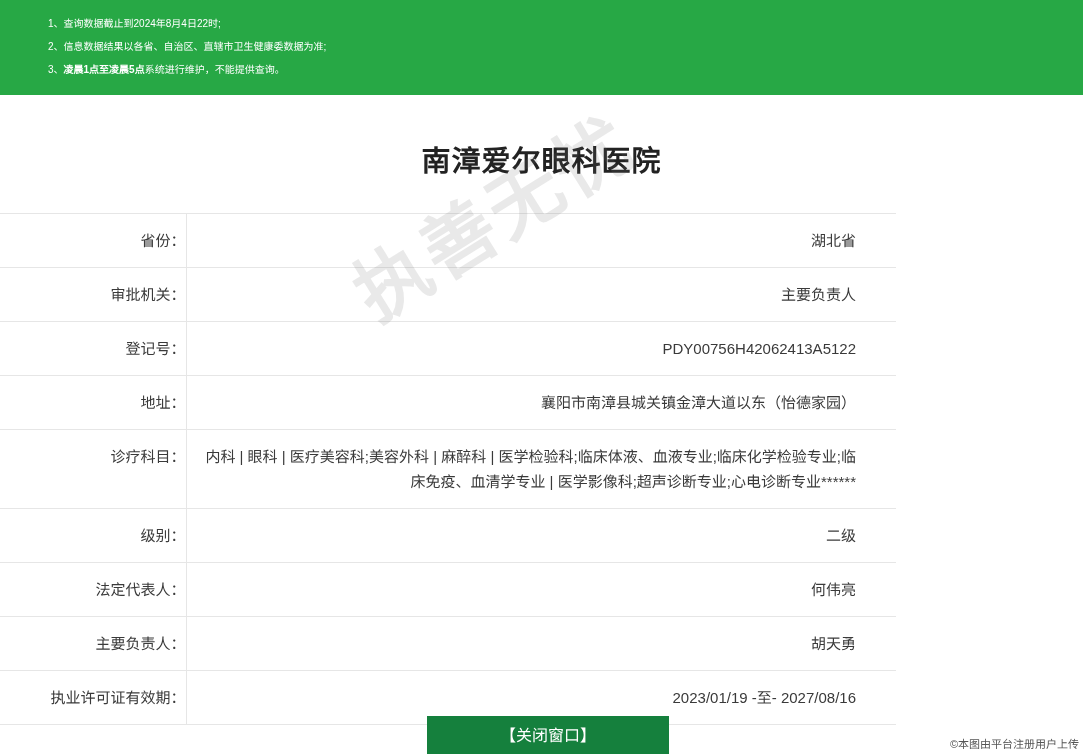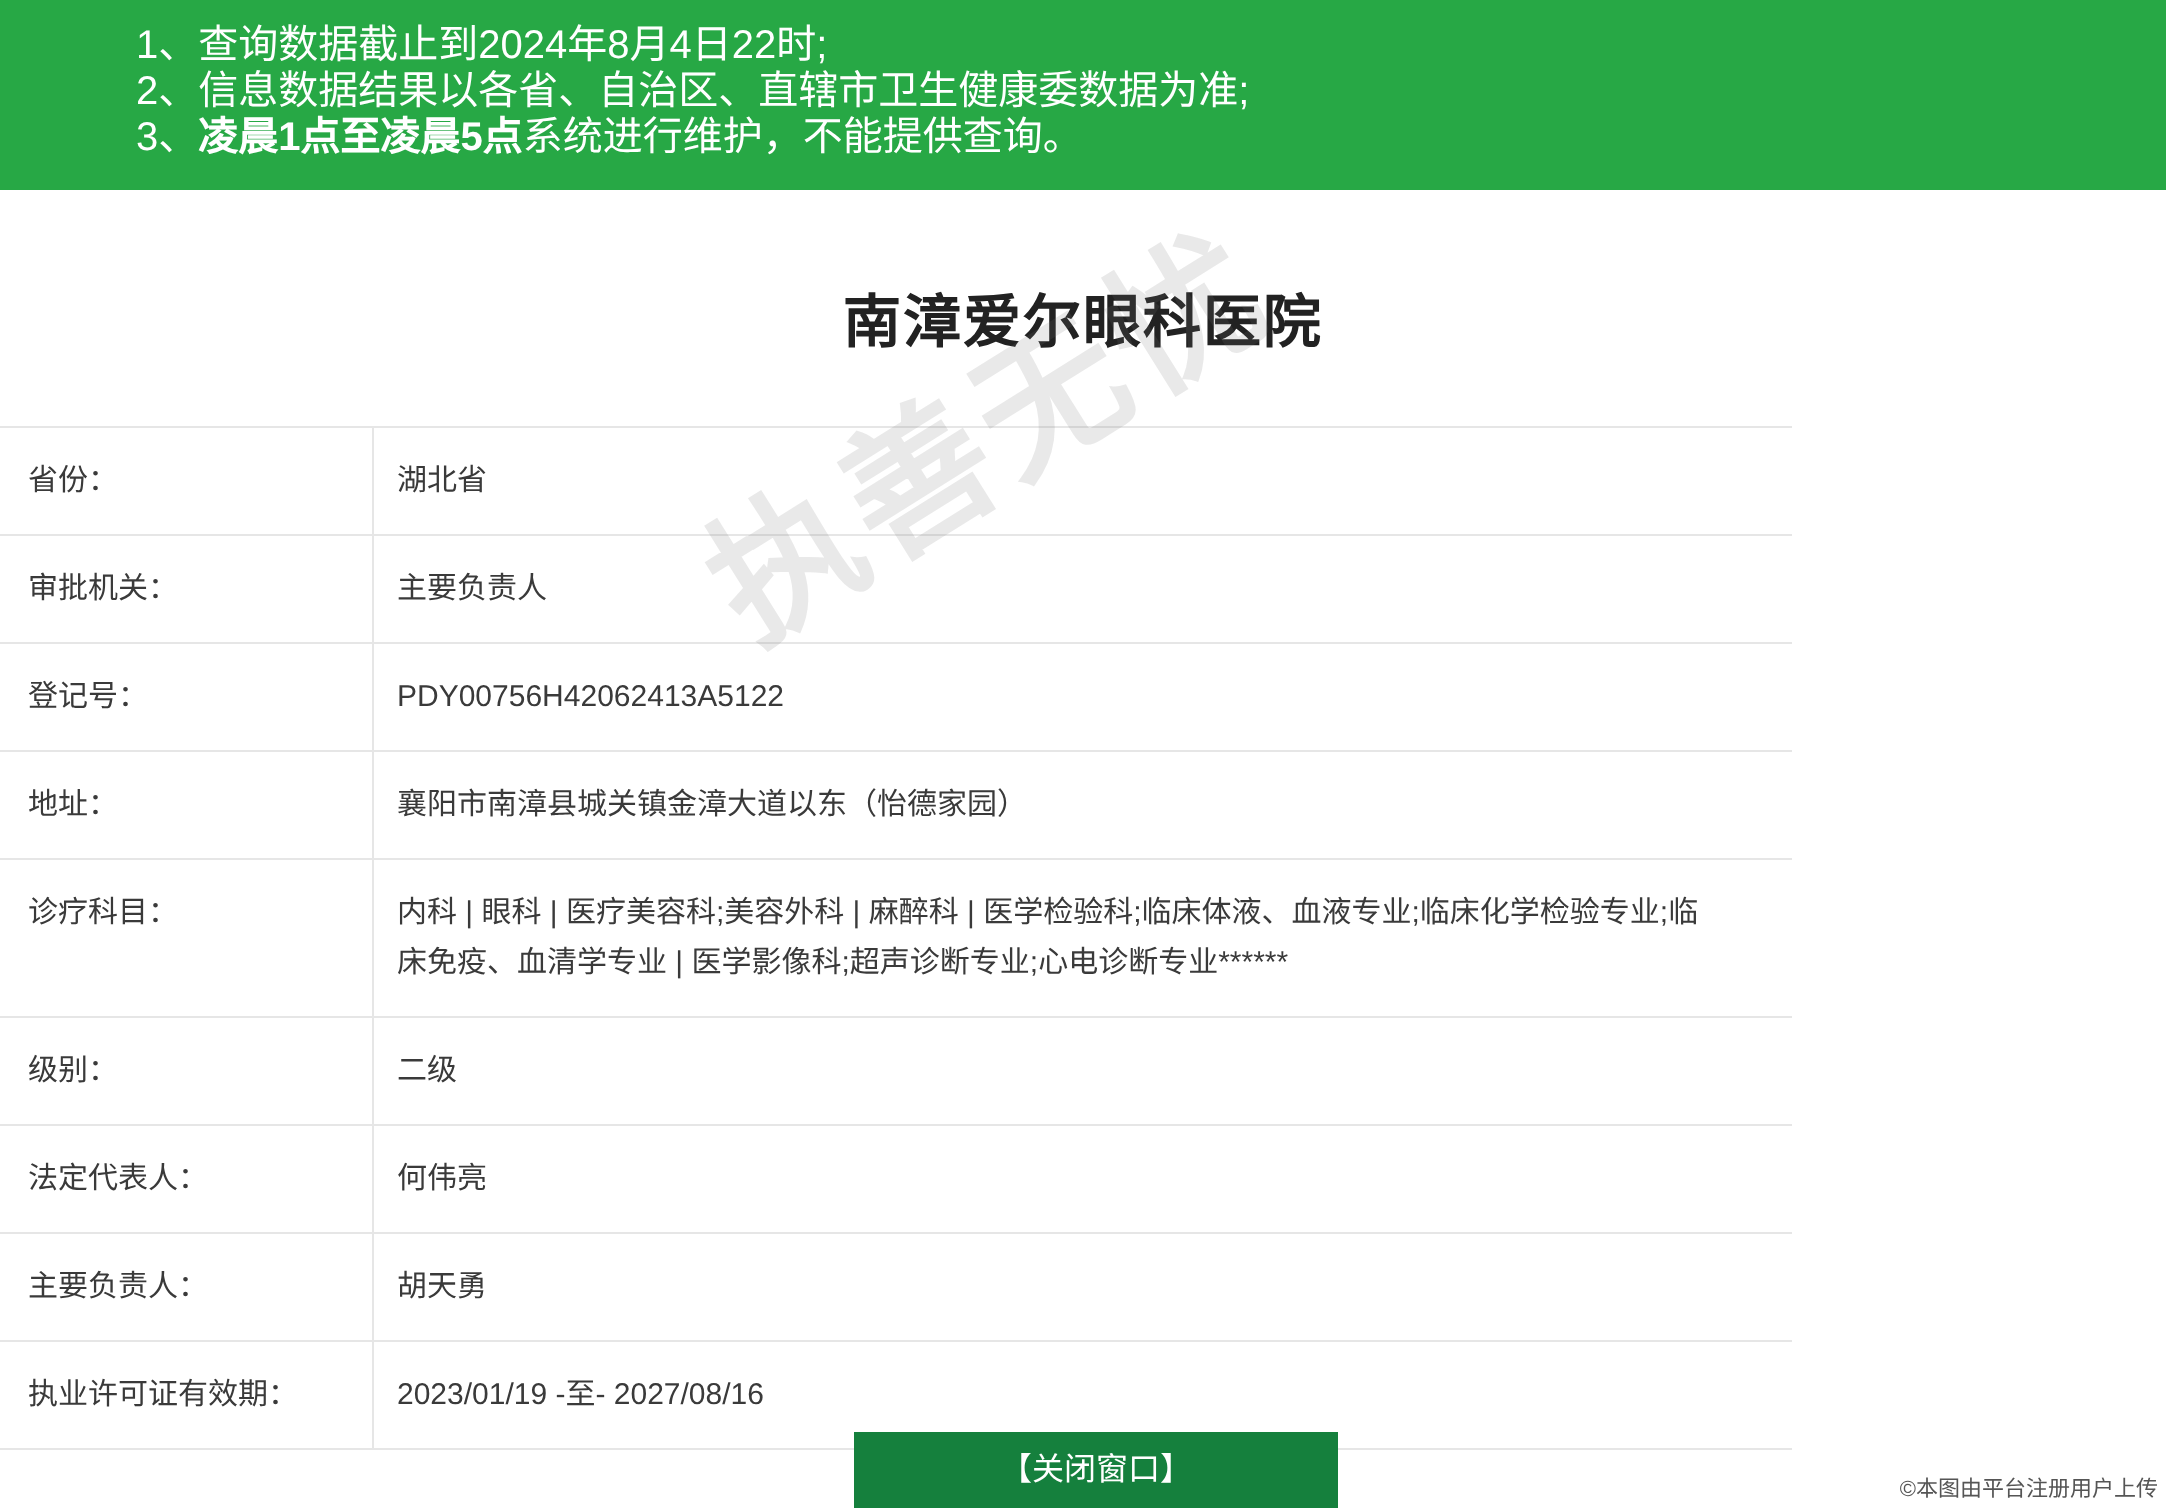--- a/index.html
+++ b/index.html
@@ -18,23 +18,23 @@
 
   
   .notice-banner {
     background: #27a845;
     color: #ffffff;
     padding: 12px 0 14px 0;
     width: 100%;
     box-sizing: border-box;
   }
   .notice-line {
-    font-size: 20px;
+    font-size: 10px;
     line-height: 23px;
-    padding-left: 68px;
+    padding-left: 48px;
     white-space: nowrap;
   }
   .notice-line .bold {
     font-weight: bold;
   }
 
   
   .hospital-title {
     text-align: center;
     font-size: 29px;
@@ -43,20 +43,21 @@
     letter-spacing: 1px;
     margin-top: 42px;
     margin-bottom: 34px;
   }
 
   
   .info-table {
     width: 896px;
     border-collapse: collapse;
     table-layout: fixed;
+    text-align: right;
   }
   .info-table tr {
     border-top: 1px solid #e6e6e6;
     border-bottom: 1px solid #e6e6e6;
   }
   .info-table td {
     font-size: 15px;
     line-height: 25px;
     color: #3a3a3a;
     vertical-align: top;

